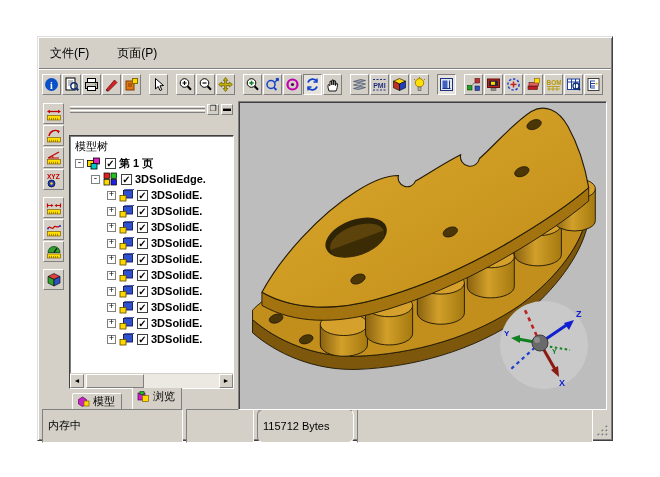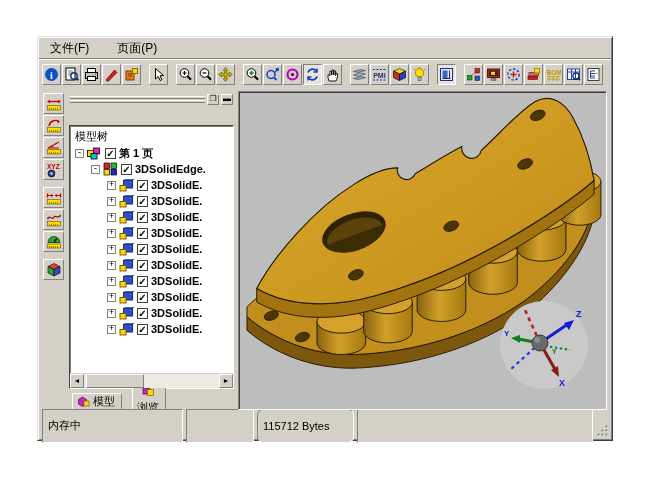--- a/index.html
+++ b/index.html
@@ -2,21 +2,21 @@
 <html><head>
 <meta charset="utf-8">
 <style>
   html,body{margin:0;padding:0;}
   body{width:660px;height:477px;background:#fff;font-family:"Liberation Sans",sans-serif;position:relative;overflow:hidden;}
   .window{position:absolute;left:37px;top:36px;width:576px;height:405px;background:#d4d0c8;
     border:1px solid;border-color:#dfdfdf #404040 #404040 #dfdfdf;
     box-shadow:inset 1px 1px 0 #fff, inset -1px -1px 0 #808080;
     display:flex;flex-direction:column;box-sizing:border-box;padding:1px;}
   
-  .menubar{height:20px;display:flex;align-items:center;padding:0 8px;gap:22px;font-size:12px;color:#000;flex:0 0 auto;}
+  .menubar{height:30px;display:flex;align-items:center;padding:0 8px;gap:22px;font-size:12px;color:#000;flex:0 0 auto;}
   .menu-item{padding:1px 3px;white-space:nowrap;}
   
   .toolbar{height:27px;flex:0 0 auto;border-top:1px solid #808080;box-shadow:0 1px 0 #fff inset;
     display:flex;align-items:center;padding:2px 3px;gap:1px;}
   .tbtn{width:19px;height:21px;flex:0 0 auto;background:#d4d0c8;border:1px solid;border-color:#fff #808080 #808080 #fff;
     display:flex;align-items:center;justify-content:center;box-sizing:border-box;}
   .tbtn.pressed{border-color:#808080 #fff #fff #808080;background:#e7e4de;}
   .tsep{width:6px;flex:0 0 auto;}
   .tbtn svg{display:block;}
   
@@ -47,21 +47,21 @@
   
   .hscroll{height:14px;flex:0 0 auto;display:flex;background:#ece9e2;border-top:1px solid #d4d0c8;position:relative;}
   .sarrow{width:14px;height:14px;background:#d4d0c8;border:1px solid;border-color:#fff #808080 #808080 #fff;
     box-sizing:border-box;font-size:7px;line-height:11px;text-align:center;color:#000;flex:0 0 auto;}
   .hthumb{position:absolute;left:16px;top:0;width:58px;height:14px;background:#d4d0c8;
     border:1px solid;border-color:#fff #808080 #808080 #fff;box-sizing:border-box;}
   
   .tabs{height:21px;flex:0 0 auto;display:flex;align-items:flex-end;padding:1px 3px 0 3px;gap:10px;}
   .tab{display:flex;align-items:center;gap:3px;padding:1px 6px 2px 4px;font-size:11px;background:#d4d0c8;
     border:1px solid;border-color:#fff #808080 #d4d0c8 #fff;border-radius:2px 2px 0 0;height:18px;box-sizing:border-box;}
-  .tab.inactive{height:28px;border-bottom-color:#808080;flex-direction:column;}
+  .tab.inactive{height:28px;border-bottom-color:#808080;}
   
   .vpwrap{flex:1;min-width:0;padding:1px 4px 1px 2px;display:flex;}
   .viewport{position:relative;flex:1;background:#bdbdbd;border:1px solid;border-color:#808080 #fff #fff #808080;
     box-shadow:inset 1px 1px 0 #404040;overflow:hidden;}
   .viewport svg.model{position:absolute;left:0;top:0;width:100%;height:100%;}
   .axisball{position:absolute;right:14px;bottom:16px;}
   
   .statusbar{height:23px;flex:0 0 auto;display:flex;align-items:center;gap:3px;padding:3px 2px 2px 3px;}
   .scell{height:34px;border:1px solid;border-color:#808080 #fff #fff #808080;font-size:11px;padding:0 5px;
     display:flex;align-items:center;box-sizing:border-box;background:#d4d0c8;color:#000;white-space:nowrap;overflow:hidden;}

